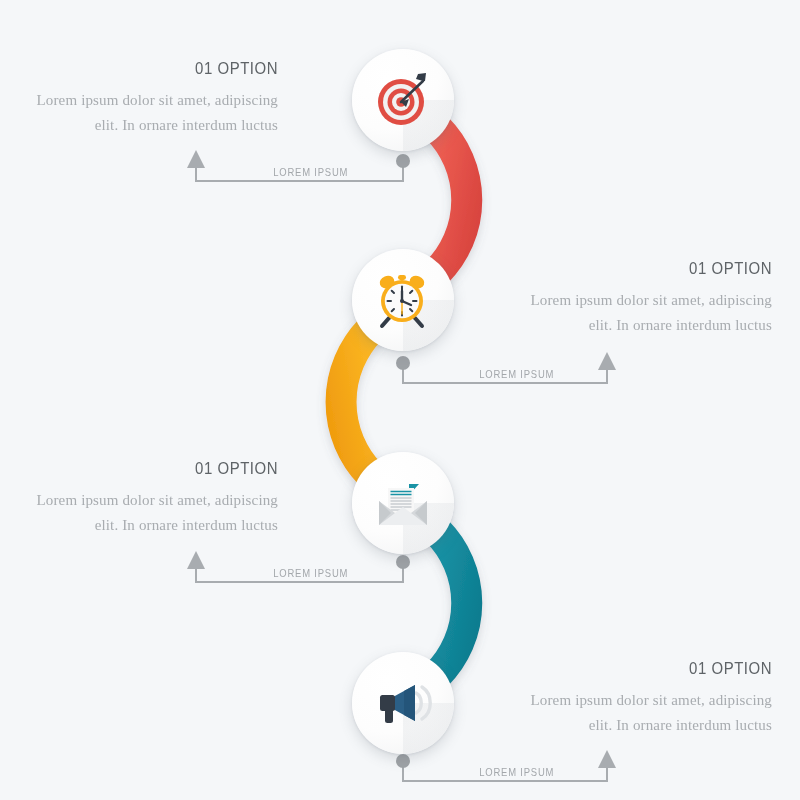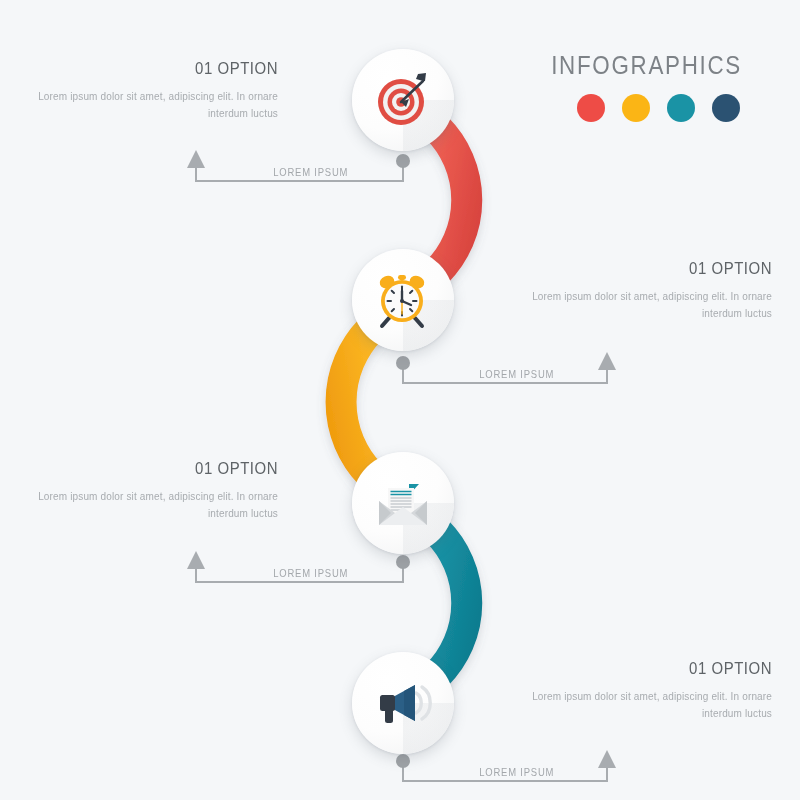--- a/index.html
+++ b/index.html
@@ -68,24 +68,25 @@
     color: #5e6367;
     letter-spacing: 0.6px;
     transform: scaleX(0.88);
     line-height: 1.1;
     margin-bottom: 9px;
     white-space: nowrap;
   }
   .opt-block.right .opt-title { transform-origin: right center; }
   .opt-block.left  .opt-title { transform-origin: right center; }
   .opt-body {
-    font-size: 10px;
+    font-size: 15px;
     color: #a8acb0;
     line-height: 1.72;
     letter-spacing: 0.15px;
+    font-family: Liberation Serif, serif;
   }
   .opt-block.left  { text-align: right; }
   .opt-block.right { text-align: right; }
 
   
   .conn-label {
     position: absolute;
     font-size: 10.5px;
     color: #a3a7ab;
     letter-spacing: 0.9px;
@@ -182,29 +183,20 @@
     </g>
     <g fill="#9ea2a6">
 
       <circle cx="403" cy="161" r="7"></circle>
       <circle cx="403" cy="363" r="7"></circle>
       <circle cx="403" cy="562" r="7"></circle>
       <circle cx="403" cy="761" r="7"></circle>
     </g>
   </svg>
 
-  <div class="header">
-    <div class="header-title">INFOGRAPHICS</div>
-    <div class="dots-row">
-      <span class="legend-dot" style="background:#ee4c46"></span>
-      <span class="legend-dot" style="background:#fbb515"></span>
-      <span class="legend-dot" style="background:#1a93a5"></span>
-      <span class="legend-dot" style="background:#2b5272"></span>
-    </div>
-  </div>
 
   <div class="opt-block left" style="left:28px; top:60px;">
     <div class="opt-title">01 OPTION</div>
     <div class="opt-body">Lorem ipsum dolor sit amet, adipiscing elit. In ornare interdum luctus</div>
   </div>
 
   <div class="opt-block right" style="right:28px; top:260px;">
     <div class="opt-title">01 OPTION</div>
     <div class="opt-body">Lorem ipsum dolor sit amet, adipiscing elit. In ornare interdum luctus</div>
   </div>

